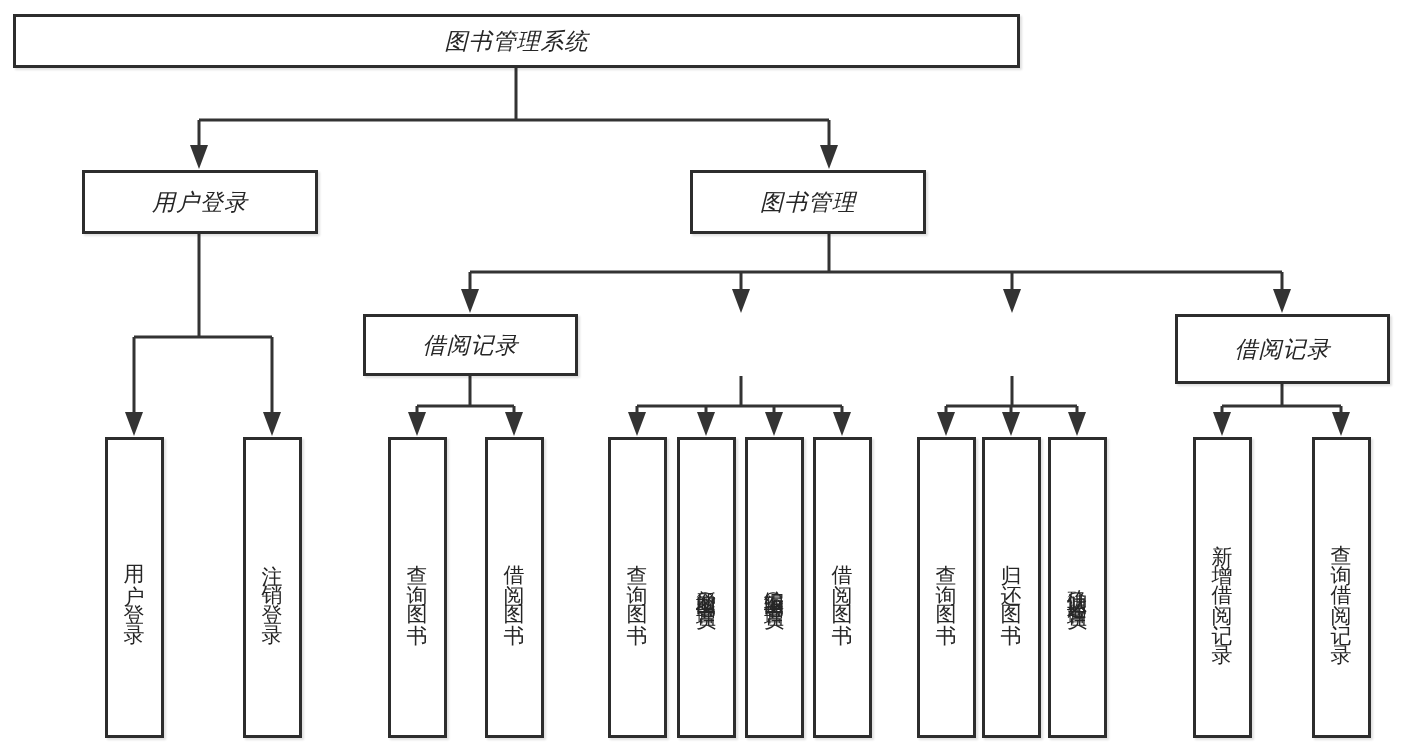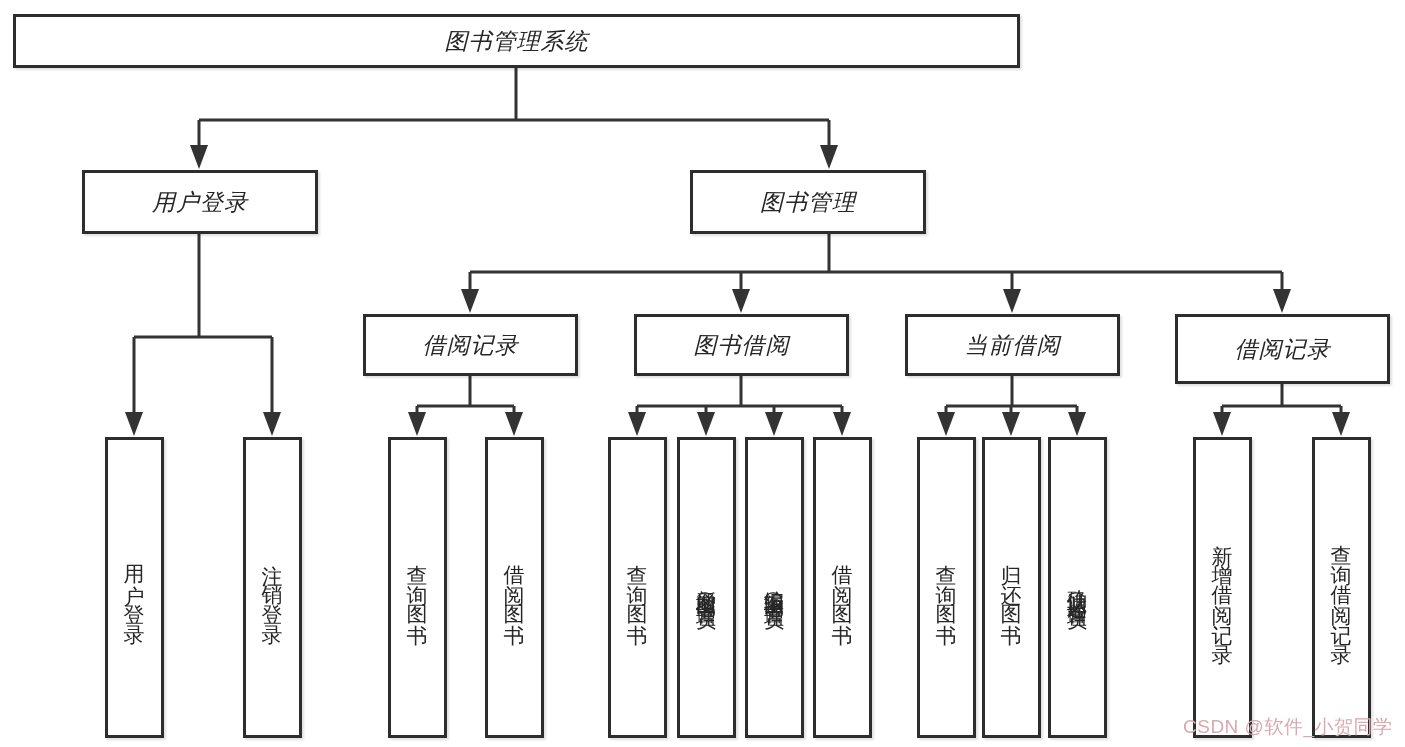--- a/index.html
+++ b/index.html
@@ -120,26 +120,20 @@
   <div class="box" style="left:82px;top:170px;width:236px;height:64px">
     <span class="hlbl">用户登录</span>
   </div>
   <div class="box" style="left:690px;top:170px;width:236px;height:64px">
     <span class="hlbl">图书管理</span>
   </div>
 
   <div class="box" style="left:363px;top:314px;width:215px;height:62px">
     <span class="hlbl">借阅记录</span>
   </div>
-  <div class="box" style="left:634px;top:314px;width:215px;height:62px">
-    <span class="hlbl">图书借阅</span>
-  </div>
-  <div class="box" style="left:905px;top:314px;width:215px;height:62px">
-    <span class="hlbl">当前借阅</span>
-  </div>
   <div class="box" style="left:1175px;top:314px;width:215px;height:70px">
     <span class="hlbl">借阅记录</span>
   </div>
 
   <div class="box" style="left:105px;top:437px;width:59px;height:301px">
     <span class="vlbl">用户登录</span>
   </div>
   <div class="box" style="left:243px;top:437px;width:59px;height:301px">
     <span class="vlbl">注销登录</span>
   </div>
@@ -174,15 +168,14 @@
     <span class="vlbl">确认归还（管理员）</span>
   </div>
 
   <div class="box" style="left:1193px;top:437px;width:59px;height:301px">
     <span class="vlbl">新增借阅记录</span>
   </div>
   <div class="box" style="left:1312px;top:437px;width:59px;height:301px">
     <span class="vlbl">查询借阅记录</span>
   </div>
 
-  <div class="watermark">CSDN @软件_小贺同学</div>
 
 </div>
 
 </body></html>

